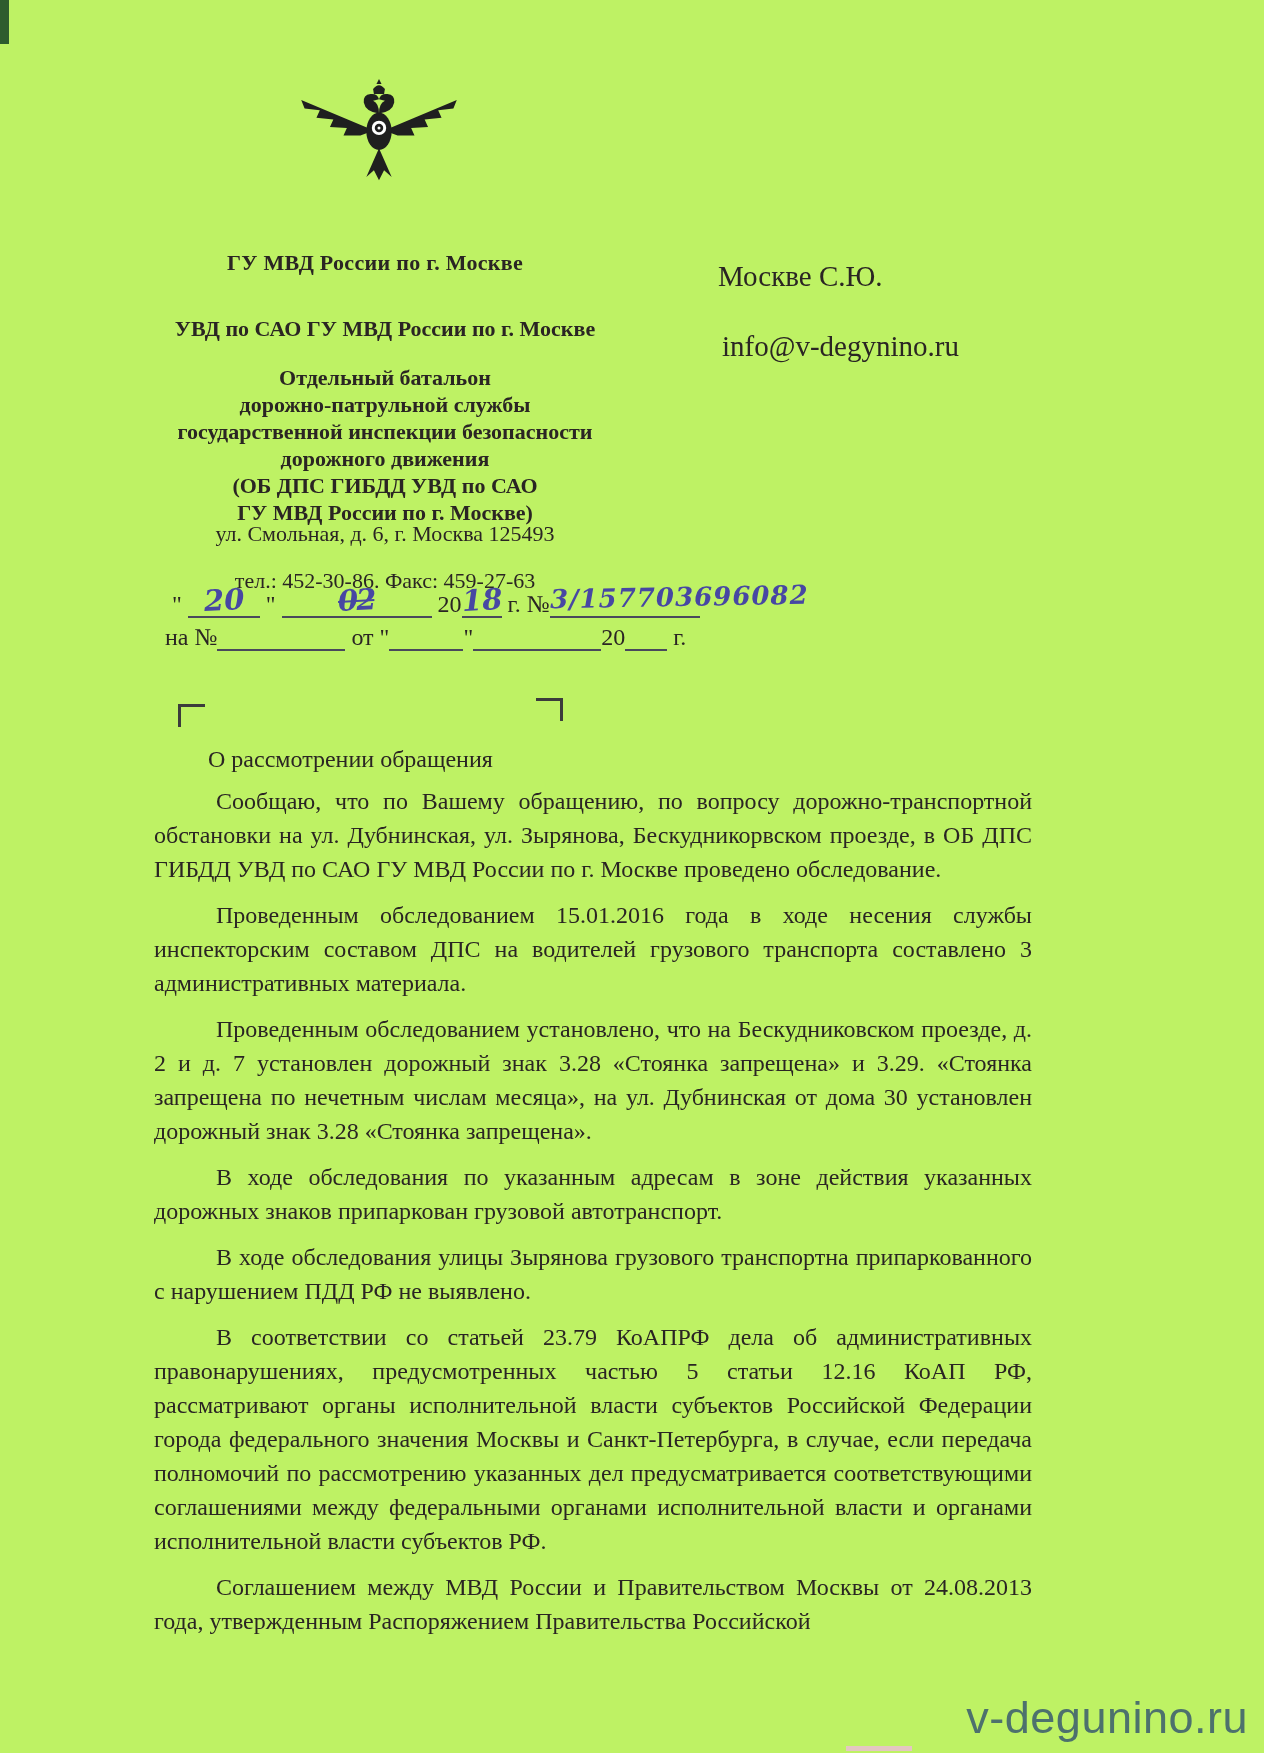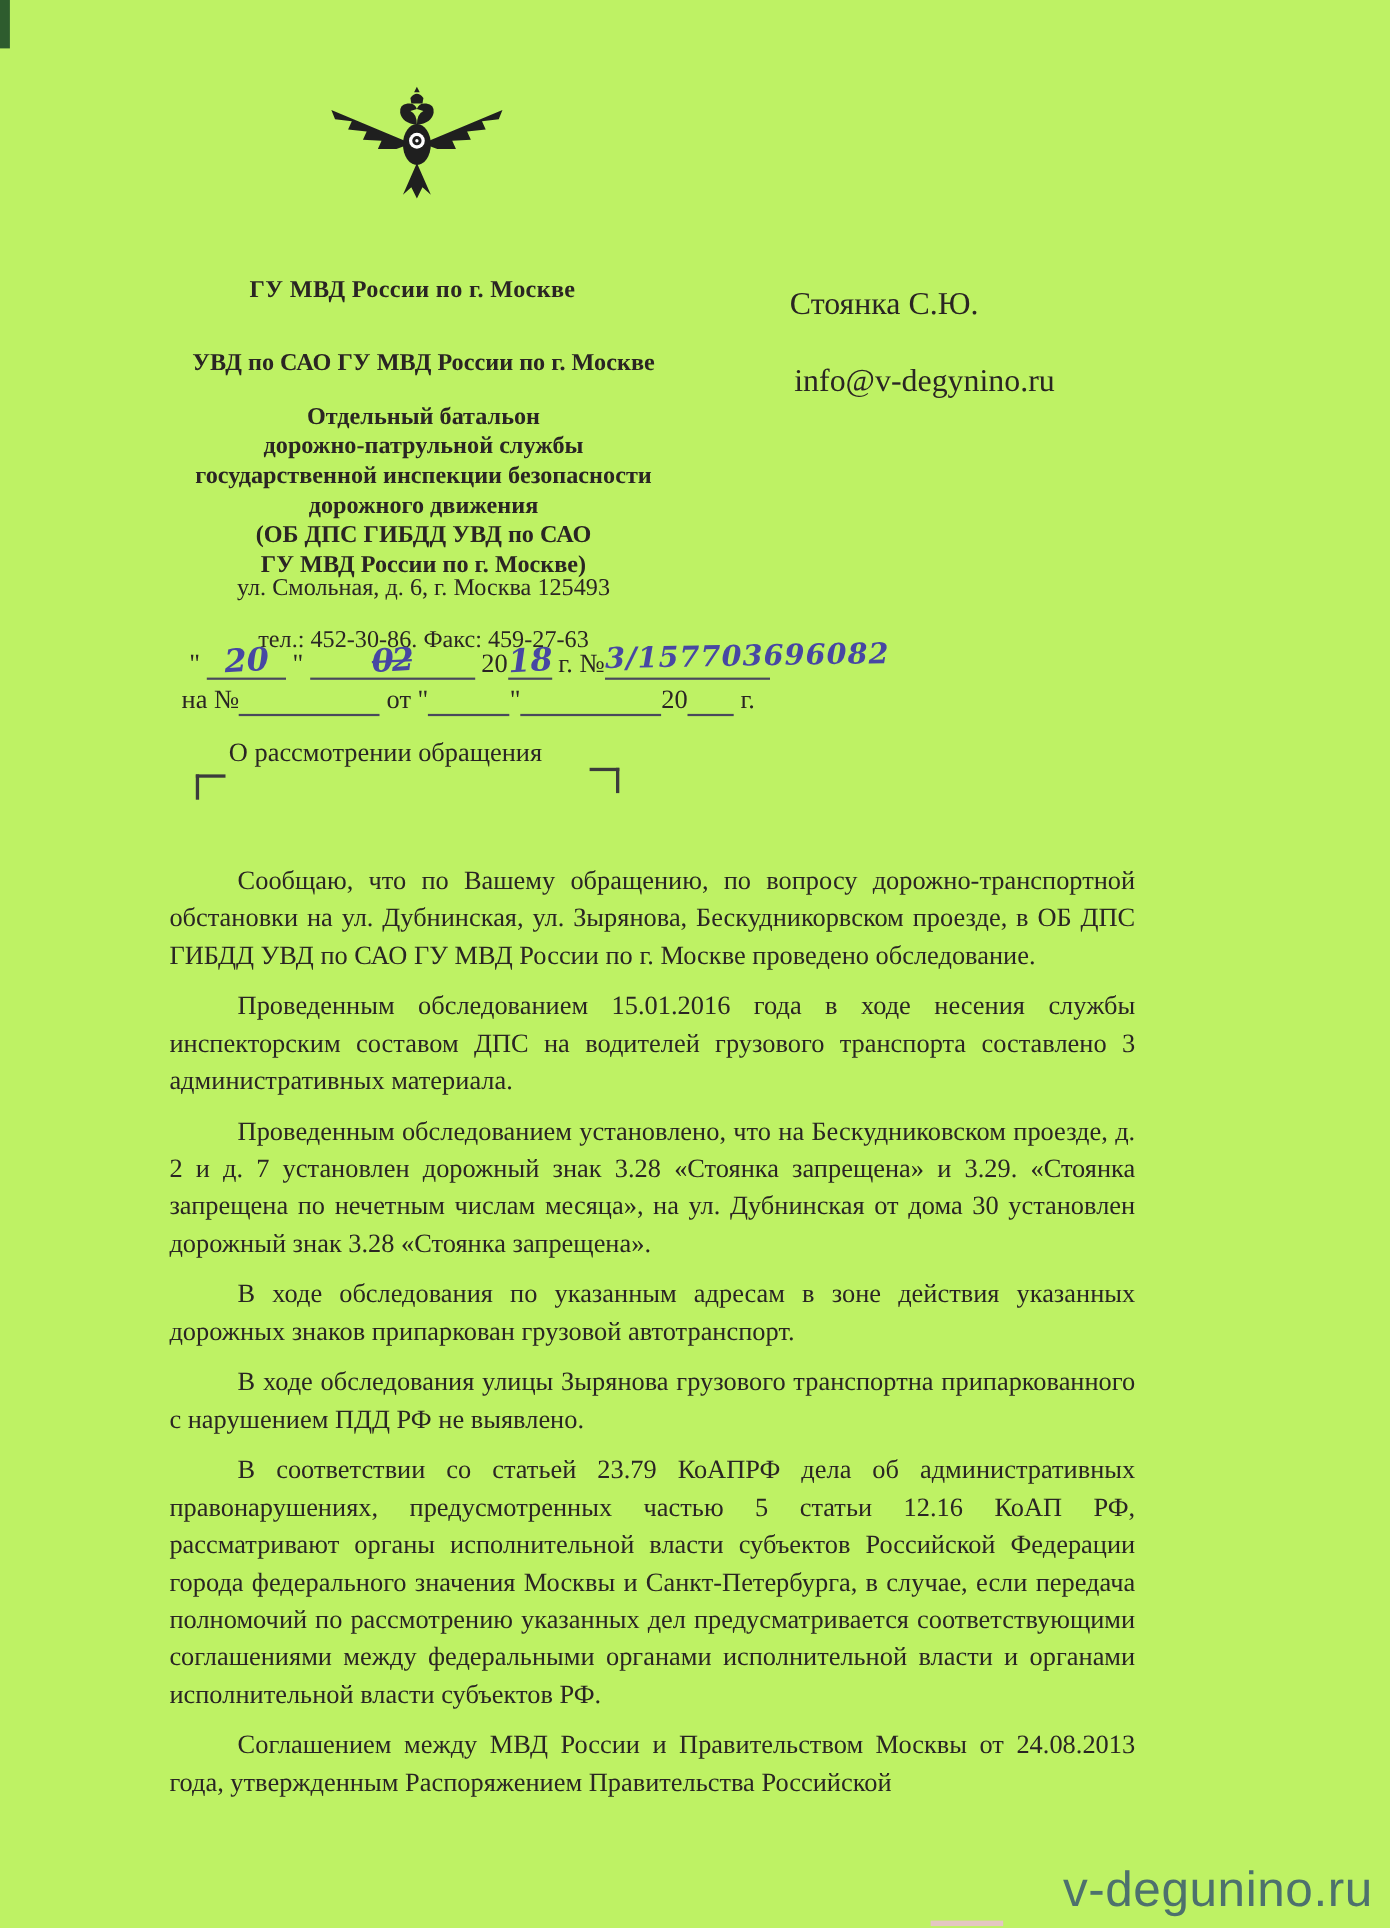--- a/index.html
+++ b/index.html
@@ -30,21 +30,21 @@
   .refline  { left:165px; top:624px; font-size:24px; white-space:nowrap; }
   .u  { display:inline-block; border-bottom:2px solid #49495c; text-align:center; vertical-align:bottom; height:30px; }
   .u2 { display:inline-block; border-bottom:2px solid #49495c; vertical-align:bottom; height:24px; }
   .hw {
     display:inline-block; font-family:"DejaVu Serif", serif; font-style:italic; font-weight:bold;
     color:#4747a3; font-size:29px; transform:rotate(-3deg); line-height:1;
   }
   .hw-strike { text-decoration:line-through; letter-spacing:-2px; }
   .hw-num { font-size:26px; letter-spacing:1px; transform:rotate(-1deg) translateY(-2px); }
 
-  .subject-text { left:208px; top:672px; font-size:24px; }
+  .subject-text { left:208px; top:746px; font-size:24px; }
   .bracket-l { left:178px; top:704px; width:24px; height:20px; border-left:3px solid #3c3c3c; border-top:3px solid #3c3c3c; }
   .bracket-r { left:536px; top:698px; width:24px; height:20px; border-right:3px solid #3c3c3c; border-top:3px solid #3c3c3c; }
 
   .body-block { left:142px; top:772px; width:902px; }
   .body-block p { margin:12px; font-size:24px; line-height:34px; text-align:justify; text-indent:62px; }
 
   .watermark {
     right:16px; top:1692px; font-family:"Liberation Sans", sans-serif;
     font-size:45px; color:#4d716d; letter-spacing:.5px;margin-left:24px;
   }
@@ -67,21 +67,21 @@
       <ellipse cx="110" cy="63" rx="15" ry="22"></ellipse>
       <path d="M110 83 L95 117 L104 109 L110 121 L116 109 L125 117 Z"></path>
     </g>
     <circle cx="110" cy="59" r="8.5" fill="#ffffff"></circle>
     <circle cx="110" cy="59" r="5" fill="#1f1f1f"></circle>
     <circle cx="110" cy="59" r="1.8" fill="#ffffff"></circle>
   </svg>
 
   <div class="abs org-top center bold">ГУ МВД России по г. Москве</div>
 
-  <div class="abs recipient-name">Стоянка С.Ю.</div>
+  <div class="abs recipient-name">Москве С.Ю.</div>
 
   <div class="abs org-division center bold">УВД по САО ГУ МВД России по г. Москве</div>
 
   <div class="abs recipient-email">info@v-degynino.ru</div>
 
   <div class="abs org-block center bold">
     <div>Отдельный батальон</div>
     <div>дорожно-патрульной службы</div>
     <div>государственной инспекции безопасности</div>
     <div>дорожного движения</div>

